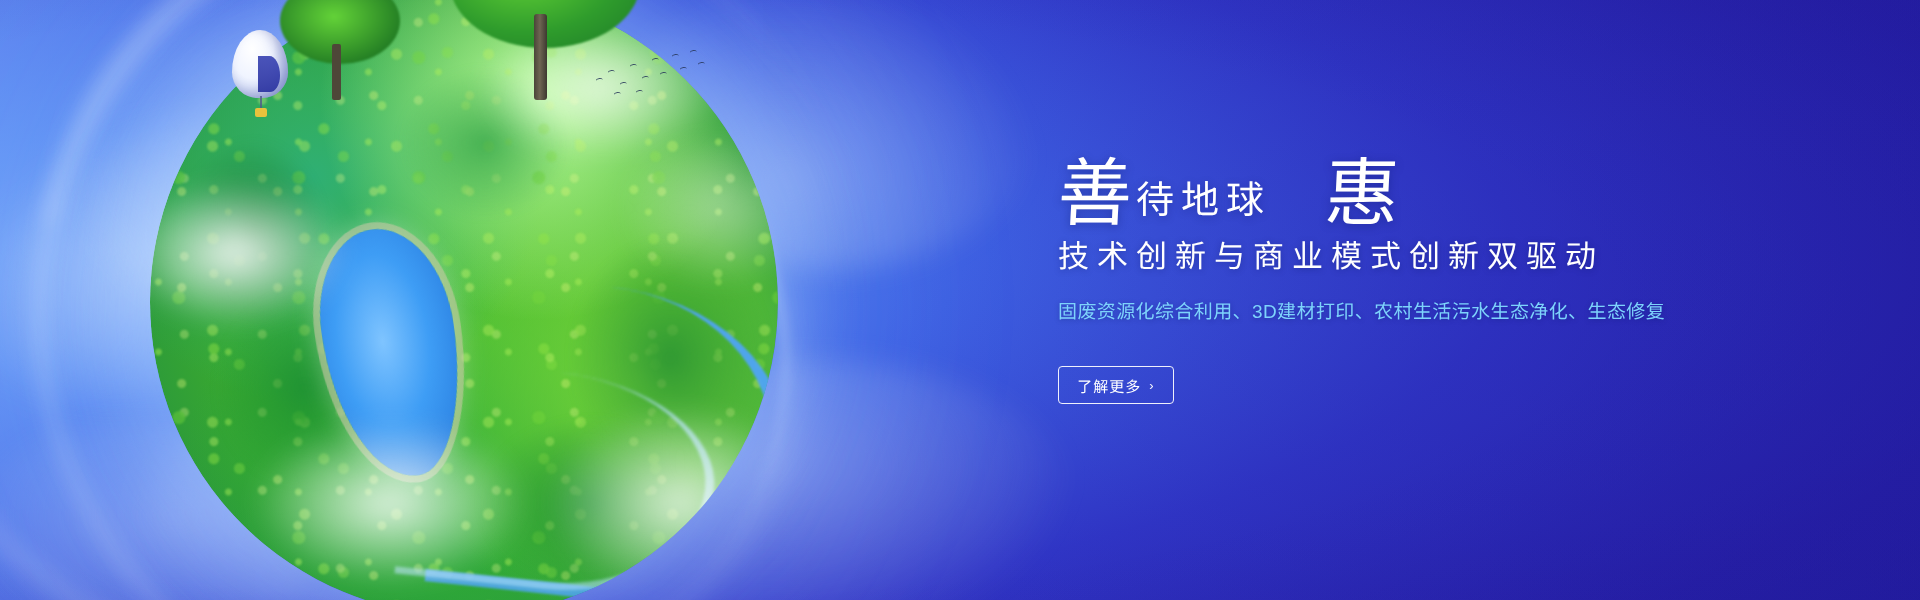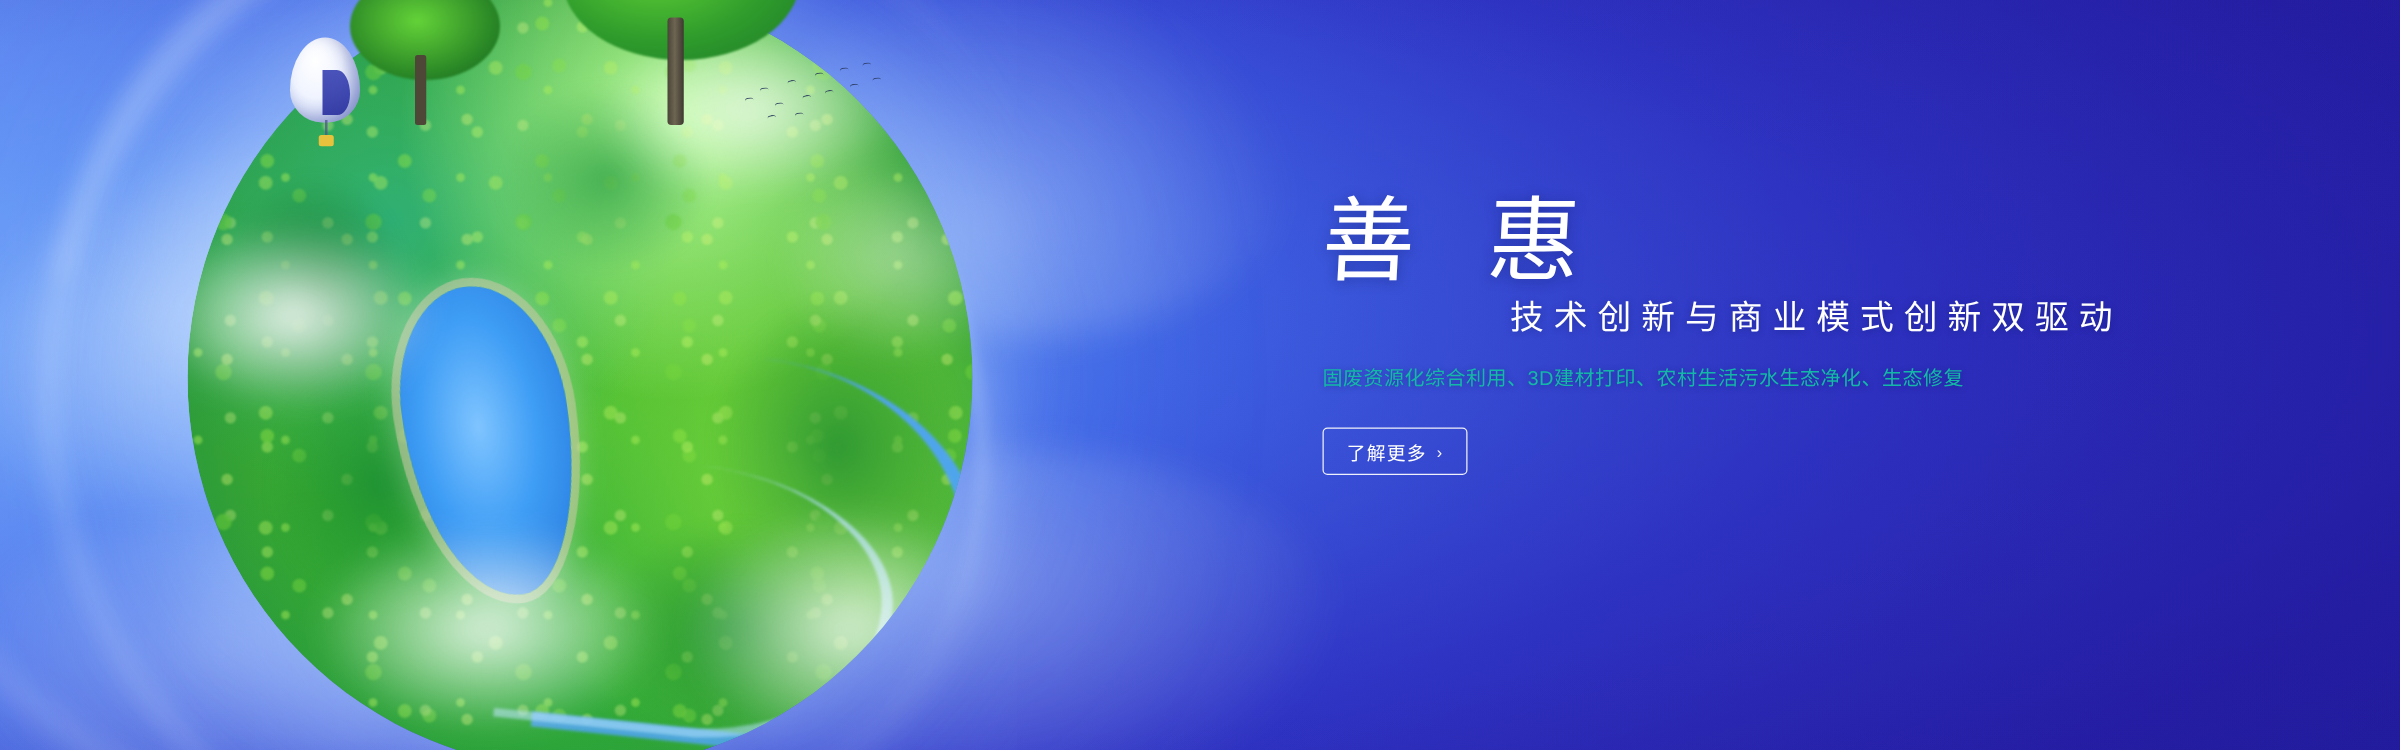--- a/index.html
+++ b/index.html
@@ -173,33 +173,32 @@
     transform:translateY(6px) skewX(-3deg);
     margin-right:4px;
   }
   .hl-small{
     font-family:"DejaVu Serif","Liberation Serif",serif;
     font-size:38px;line-height:1;font-weight:400;
     letter-spacing:7px;
     text-shadow:0 2px 8px rgba(10,20,90,.30);
   }
   .subtitle{
-    font-size:27px;line-height:1.35;letter-spacing:8px;
+    font-size:31px;line-height:1.35;letter-spacing:8px;
     margin:12px 0 0 0;font-weight:400;
     text-shadow:0 1px 6px rgba(10,20,90,.35);
-    text-align:right;
   }
   .desc{
-    font-size:16px;line-height:1.5;letter-spacing:.4px;
-    margin:20px 0 0 0;color:#14b8a6;font-weight:400;
+    font-size:19px;line-height:1.5;letter-spacing:.4px;
+    margin:20px 0 0 0;color:#7dd3fc;font-weight:400;
     text-shadow:0 1px 5px rgba(10,20,90,.35);
   }
   .cta{
     display:inline-flex;align-items:center;justify-content:center;gap:8px;
-    margin-top:26px;
+    margin-top:40px;
     width:116px;height:38px;
     border:1px solid rgba(255,255,255,.92);
     border-radius:4px;
     background:transparent;
     color:#ffffff;font-size:15px;letter-spacing:1px;
     cursor:pointer;
     font-family:"Liberation Sans","DejaVu Sans",sans-serif;
   }
   .cta .chev{font-size:13px;opacity:.95;}
 </style>
@@ -274,20 +273,21 @@
     <span class="bird" style="left:22px;top:44px"></span>
   </div>
 
   <div class="bg-vignette"></div>
 
   <div class="copy">
 
     <h1 class="headline">
       <span class="hl-group">
         <span class="hl-big">善</span>
+        <span class="hl-small">待地球</span>
       </span>
       <span class="hl-group">
         <span class="hl-big">惠</span>
       </span>
     </h1>
 
     <p class="subtitle">技术创新与商业模式创新双驱动</p>
 
     <p class="desc">固废资源化综合利用、3D建材打印、农村生活污水生态净化、生态修复</p>
 

